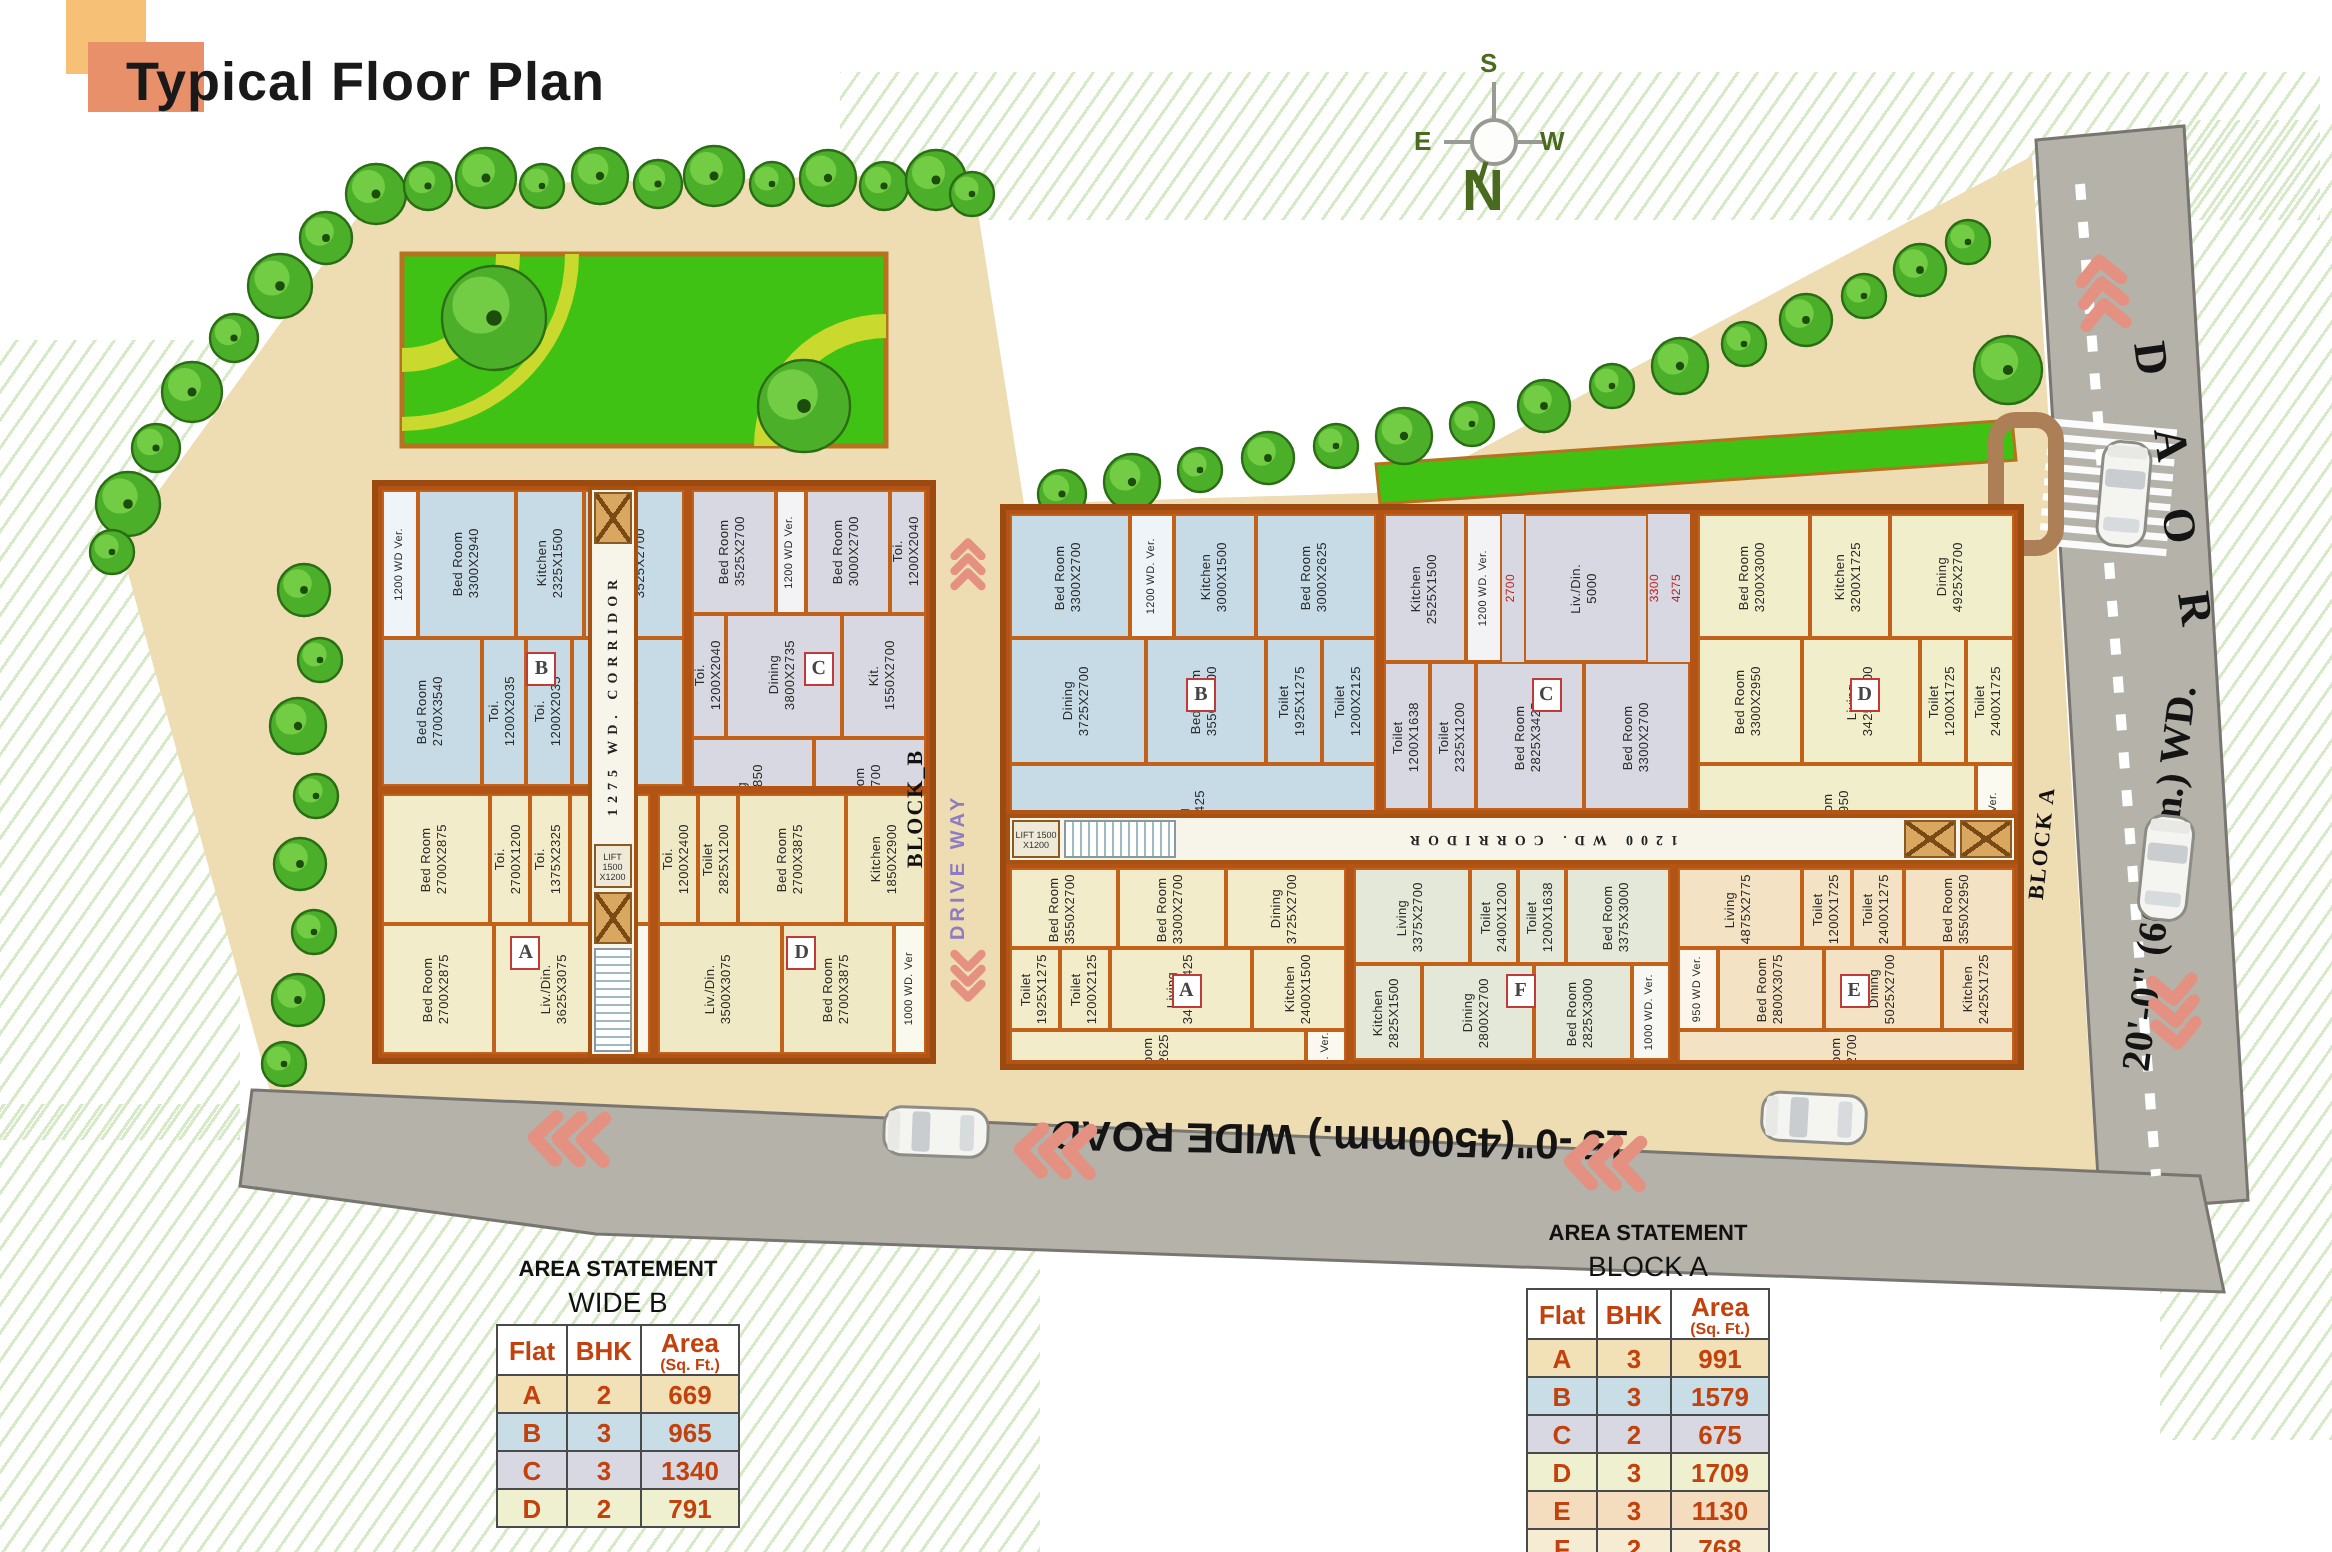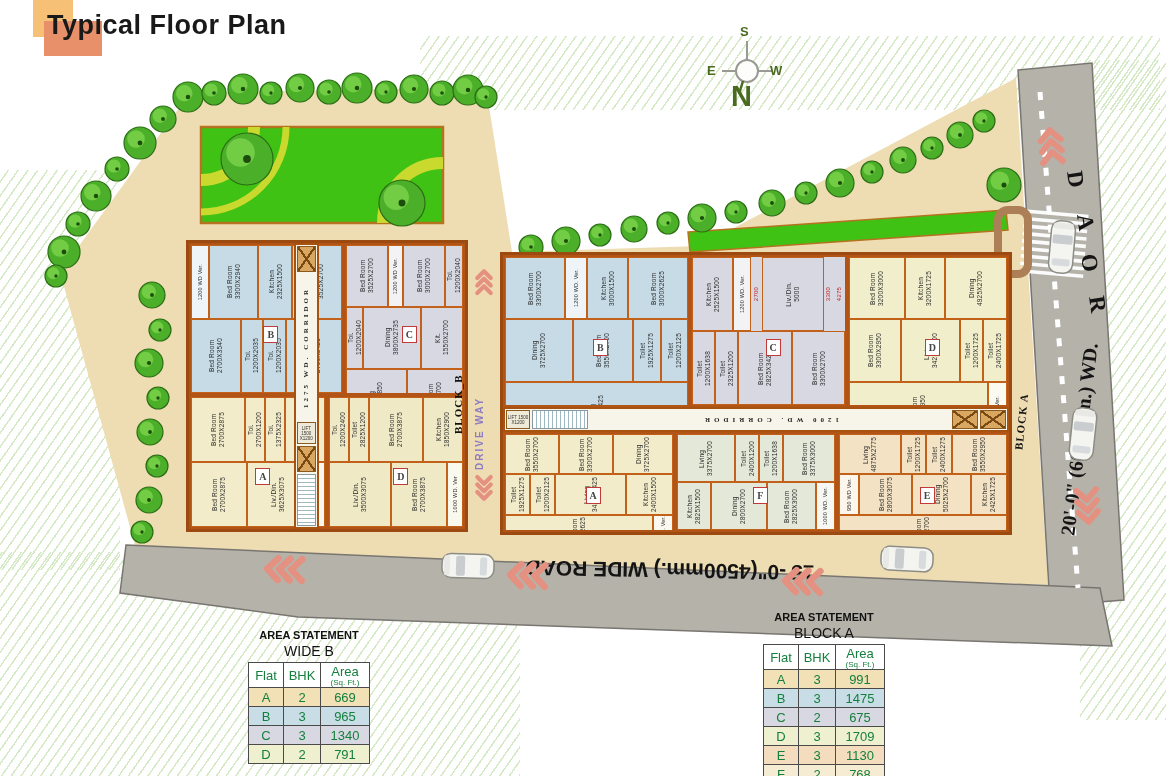--- a/index.html
+++ b/index.html
@@ -8,21 +8,21 @@
   .hatch{position:absolute;background:repeating-linear-gradient(-55deg,rgba(150,200,110,.38) 0 1.5px,transparent 1.5px 8px);}
   #hatch1{left:420px;top:36px;width:740px;height:74px;}
   #hatch2{right:0;top:60px;width:86px;height:660px;}
   #hatch3{left:0;top:552px;width:520px;height:224px;}
   #hatch4{left:0;top:170px;width:120px;height:400px;}
   #site-svg{position:absolute;left:0;top:0;}
   
   #title-block{position:absolute;left:0;top:0;width:360px;height:60px;}
   #title-sq1{position:absolute;left:33px;top:0;width:40px;height:37px;background:#f6c176;}
   #title-sq2{position:absolute;left:44px;top:21px;width:58px;height:35px;background:#e8906a;}
-  #page-title{position:absolute;left:47px;top:10px;margin:0;font:bold 27px "Liberation Sans",sans-serif;
+  #page-title{position:absolute;left:47px;top:10px;margin:16px;font:bold 27px "Liberation Sans",sans-serif;
               color:#191919;letter-spacing:.5px;white-space:nowrap;}
   
   #compass{position:absolute;left:698px;top:24px;width:96px;height:86px;color:#4a6b1f;}
   #compass .pt{position:absolute;font-weight:bold;font-size:13px;}
   #compass #c-s{left:42px;top:0;}
   #compass #c-e{left:9px;top:39px;}
   #compass #c-w{left:72px;top:39px;}
   #compass #c-n{left:33px;top:56px;font-size:29px;}
   
   .block{position:absolute;background:#f6f3ea;border:3px solid #9c4a10;box-sizing:border-box;}
@@ -80,21 +80,21 @@
           font:bold 11px "Liberation Serif",serif;color:#111;letter-spacing:1px;white-space:nowrap;}
   #blockB-name{left:452px;top:356px;height:78px;}
   #blockA-name{left:1016px;top:380px;height:70px;transform:rotate(186deg);}
   #driveway{left:474px;top:352px;height:118px;color:#8d7cc2;
             font:bold 10px "Liberation Sans",sans-serif;letter-spacing:2px;}
   
   .area-table{position:absolute;text-align:center;width:122px;}
   .at-title{font-weight:bold;font-size:11px;color:#111;}
   .at-block{font-size:14px;color:#111;margin:2px 0 3px;}
   .area-table table{border-collapse:collapse;margin:0 auto;background:#fff;}
-  .area-table th,.area-table td{border:1.5px solid #4a4a4a;padding:0;font-size:13px;color:#15803d;font-weight:normal;}
+  .area-table th,.area-table td{border:1.5px solid #4a4a4a;padding:0;font-size:13px;color:#c2410c;font-weight:bold;}
   .area-table th{height:24px;background:#fff;}
   .area-table td{height:18px;}
   .c-flat{width:34px;} .c-bhk{width:36px;} .c-area{width:48px;}
   .c-area .sub{font-size:8px;line-height:1;}
   #tableB{left:248px;top:629px;}
   #tableA{left:763px;top:611px;}
   svg text{user-select:none;}
 </style>
 </head>
 <body>
@@ -1168,21 +1168,21 @@
 
         <tr style="background: rgb(242, 224, 182);">
           <td>A</td>
           <td>3</td>
           <td>991</td>
         </tr>
 
         <tr style="background: rgb(201, 221, 230);">
           <td>B</td>
           <td>3</td>
-          <td>1475</td>
+          <td>1579</td>
         </tr>
 
         <tr style="background: rgb(216, 216, 226);">
           <td>C</td>
           <td>2</td>
           <td>675</td>
         </tr>
 
         <tr style="background: rgb(238, 240, 207);">
           <td>D</td>

